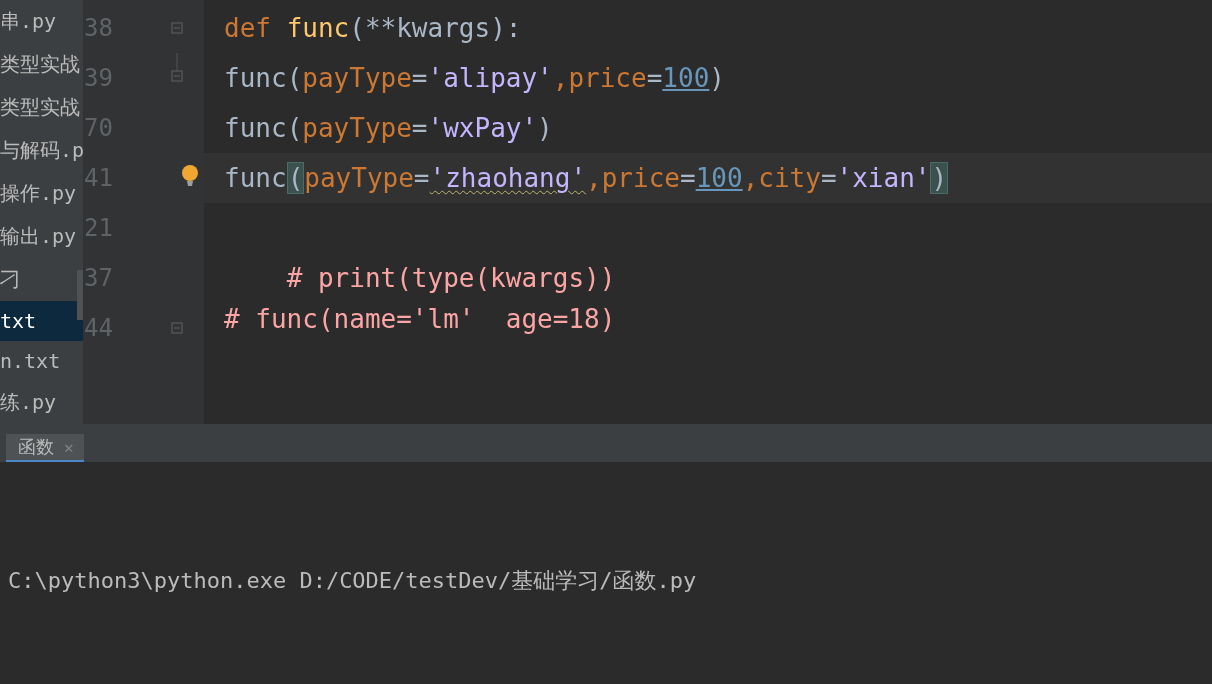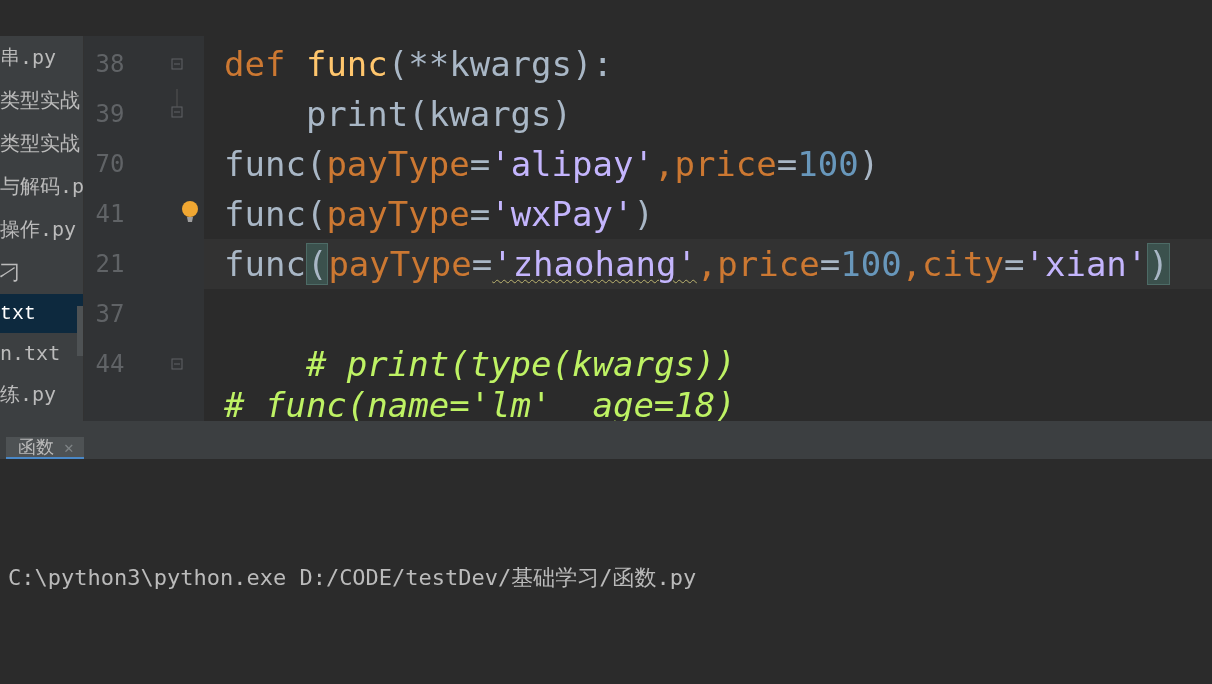--- a/index.html
+++ b/index.html
@@ -10,21 +10,20 @@
       width: 1212px;
       height: 684px;
       overflow: hidden;
       display: flex;
       flex-direction: column;
     }
     .top-area {
       display: flex;
       height: 430px;
       background: #2b2b2b;
-      margin-top: 36px;
     }
     .sidebar {
       width: 84px;
       background: #3c3f41;
       overflow: hidden;
       border-right: 1px solid #323232;
       position: relative;
     }
     .sidebar::after {
       content: '';
@@ -39,33 +38,32 @@
       font-size: 20px;
       color: #bbbbbb;
       padding: 8px 4px 8px 0;
       white-space: nowrap;
       overflow: hidden;
       cursor: pointer;
     }
     .file-item.selected {
       background: #0d293e;
       color: #ffffff;
-      font-family: Liberation Mono, monospace;
     }
     .editor-area {
       flex: 1;
       display: flex;
       background: #2b2b2b;
       position: relative;
       overflow: hidden;
     }
     .gutter {
       width: 70px;
       background: #313335;
-      text-align: center;
+      text-align: left;
       padding-top: 3px;
       user-select: none;
     }
     .gutter-line {
       height: 50px;
       line-height: 50px;
       color: #606366;
       font-size: 24px;
       padding-right: 18px;
     }
@@ -80,41 +78,41 @@
       height: 50px;
       display: flex;
       align-items: center;
       justify-content: center;
       position: relative;
     }
     .fold-mark svg { display: block; }
     .code-content {
       flex: 1;
       padding-top: 3px;
-      font-size: 34px;
+      font-size: 26px;
       line-height: 50px;
       position: relative;
       overflow: hidden;
     }
     .code-line {
       height: 50px;
       white-space: pre;
       padding-left: 20px;
       position: relative;
     }
     .code-line.current {
       background: #323232;
     }
     .tk-kw { color: #cc7832; }
     .tk-fn { color: #ffc66d; }
     .tk-id { color: #a9b7c6; }
     .tk-kwarg { color: #cc7832; }
     .tk-str { color: #c4b5fd; }
-    .tk-num { color: #6897bb; }
-    .tk-cmt { color: #bef264; font-style: italic; }
+    .tk-num { color: #6897bb; text-decoration: underline; }
+    .tk-cmt { color: #fca5a5; }
     .tk-op { color: #a9b7c6; }
     .bracket-hl {
       background: #3b514d;
       border: 1px solid #4d6b66;
     }
     .warn-underline {
       text-decoration: underline wavy #bbb370 1px;
       text-underline-offset: 3px;
     }
     .bulb {
@@ -137,21 +135,21 @@
       flex-direction: column;
     }
     .console-tabs {
       height: 38px;
       background: #3c3f41;
       display: flex;
       align-items: flex-end;
       padding-left: 6px;
     }
     .console-tab {
-      height: 22px;
+      height: 28px;
       padding: 0 8px 0 12px;
       display: flex;
       align-items: center;
       gap: 8px;
       background: #4e5254;
       border-bottom: 2px solid #4a88c7;
       font-size: 18px;
       color: #bbbbbb;
       cursor: pointer;
     }
@@ -175,20 +173,21 @@
 <body>
 
 <div class="top-area">
   <div class="sidebar">
 
   <div class="file-item">串.py</div>
       <div class="file-item">类型实战</div>
       <div class="file-item">类型实战</div>
       <div class="file-item">与解码.p</div>
       <div class="file-item">操作.py</div>
+      <div class="file-item">输出.py</div>
       <div class="file-item">刁</div>
       <div class="file-item selected">txt</div>
       <div class="file-item">n.txt</div>
       <div class="file-item">练.py</div>
     </div>
   <div class="editor-area">
     <div class="gutter">
       <div class="gutter-line">38</div>
       <div class="gutter-line">39</div>
       <div class="gutter-line">70</div>
@@ -224,21 +223,20 @@
       <div class="fold-mark"></div>
       <div class="fold-mark">
         <svg width="18" height="18" viewBox="0 0 18 18">
             <rect x="2" y="4" width="10" height="10" fill="none" stroke="#606366" stroke-width="1"></rect>
             <line x1="4" y1="9" x2="10" y2="9" stroke="#606366" stroke-width="1"></line>
           </svg>
       </div>
     </div>
     <div class="code-content">
       <div class="code-line"><span class="tk-kw">def</span> <span class="tk-fn">func</span><span class="tk-id">(**kwargs):</span></div>
-      <div class="code-line"><span class="tk-id">    </span><span class="tk-id">print</span><span class="tk-id">(</span><span class="tk-id">kwargs</span><span class="tk-id">)</span></div>
       <div class="code-line"><span class="tk-id">func</span><span class="tk-id">(</span><span class="tk-kwarg">payType</span><span class="tk-op">=</span><span class="tk-str">'alipay'</span><span class="tk-kwarg">,</span><span class="tk-kwarg">price</span><span class="tk-op">=</span><span class="tk-num">100</span><span class="tk-id">)</span></div>
       <div class="code-line"><span class="tk-id">func</span><span class="tk-id">(</span><span class="tk-kwarg">payType</span><span class="tk-op">=</span><span class="tk-str">'wxPay'</span><span class="tk-id">)</span></div>
       <div class="code-line current"><span class="tk-id">func</span><span class="tk-id bracket-hl">(</span><span class="tk-kwarg">payType</span><span class="tk-op">=</span><span class="tk-str warn-underline">'zhaohang'</span><span class="tk-kwarg">,</span><span class="tk-kwarg">price</span><span class="tk-op">=</span><span class="tk-num">100</span><span class="tk-kwarg">,</span><span class="tk-kwarg">city</span><span class="tk-op">=</span><span class="tk-str">'xian'</span><span class="tk-id bracket-hl">)</span></div>
       <div class="code-line"></div>
       <div class="code-line"><span class="tk-id">    </span><span class="tk-cmt"># print(type(kwargs))</span></div>
       <div class="code-line cut-line"><span class="tk-cmt"># func(name='lm'  age=18)</span></div>
     </div>
   </div>
 </div>
 

